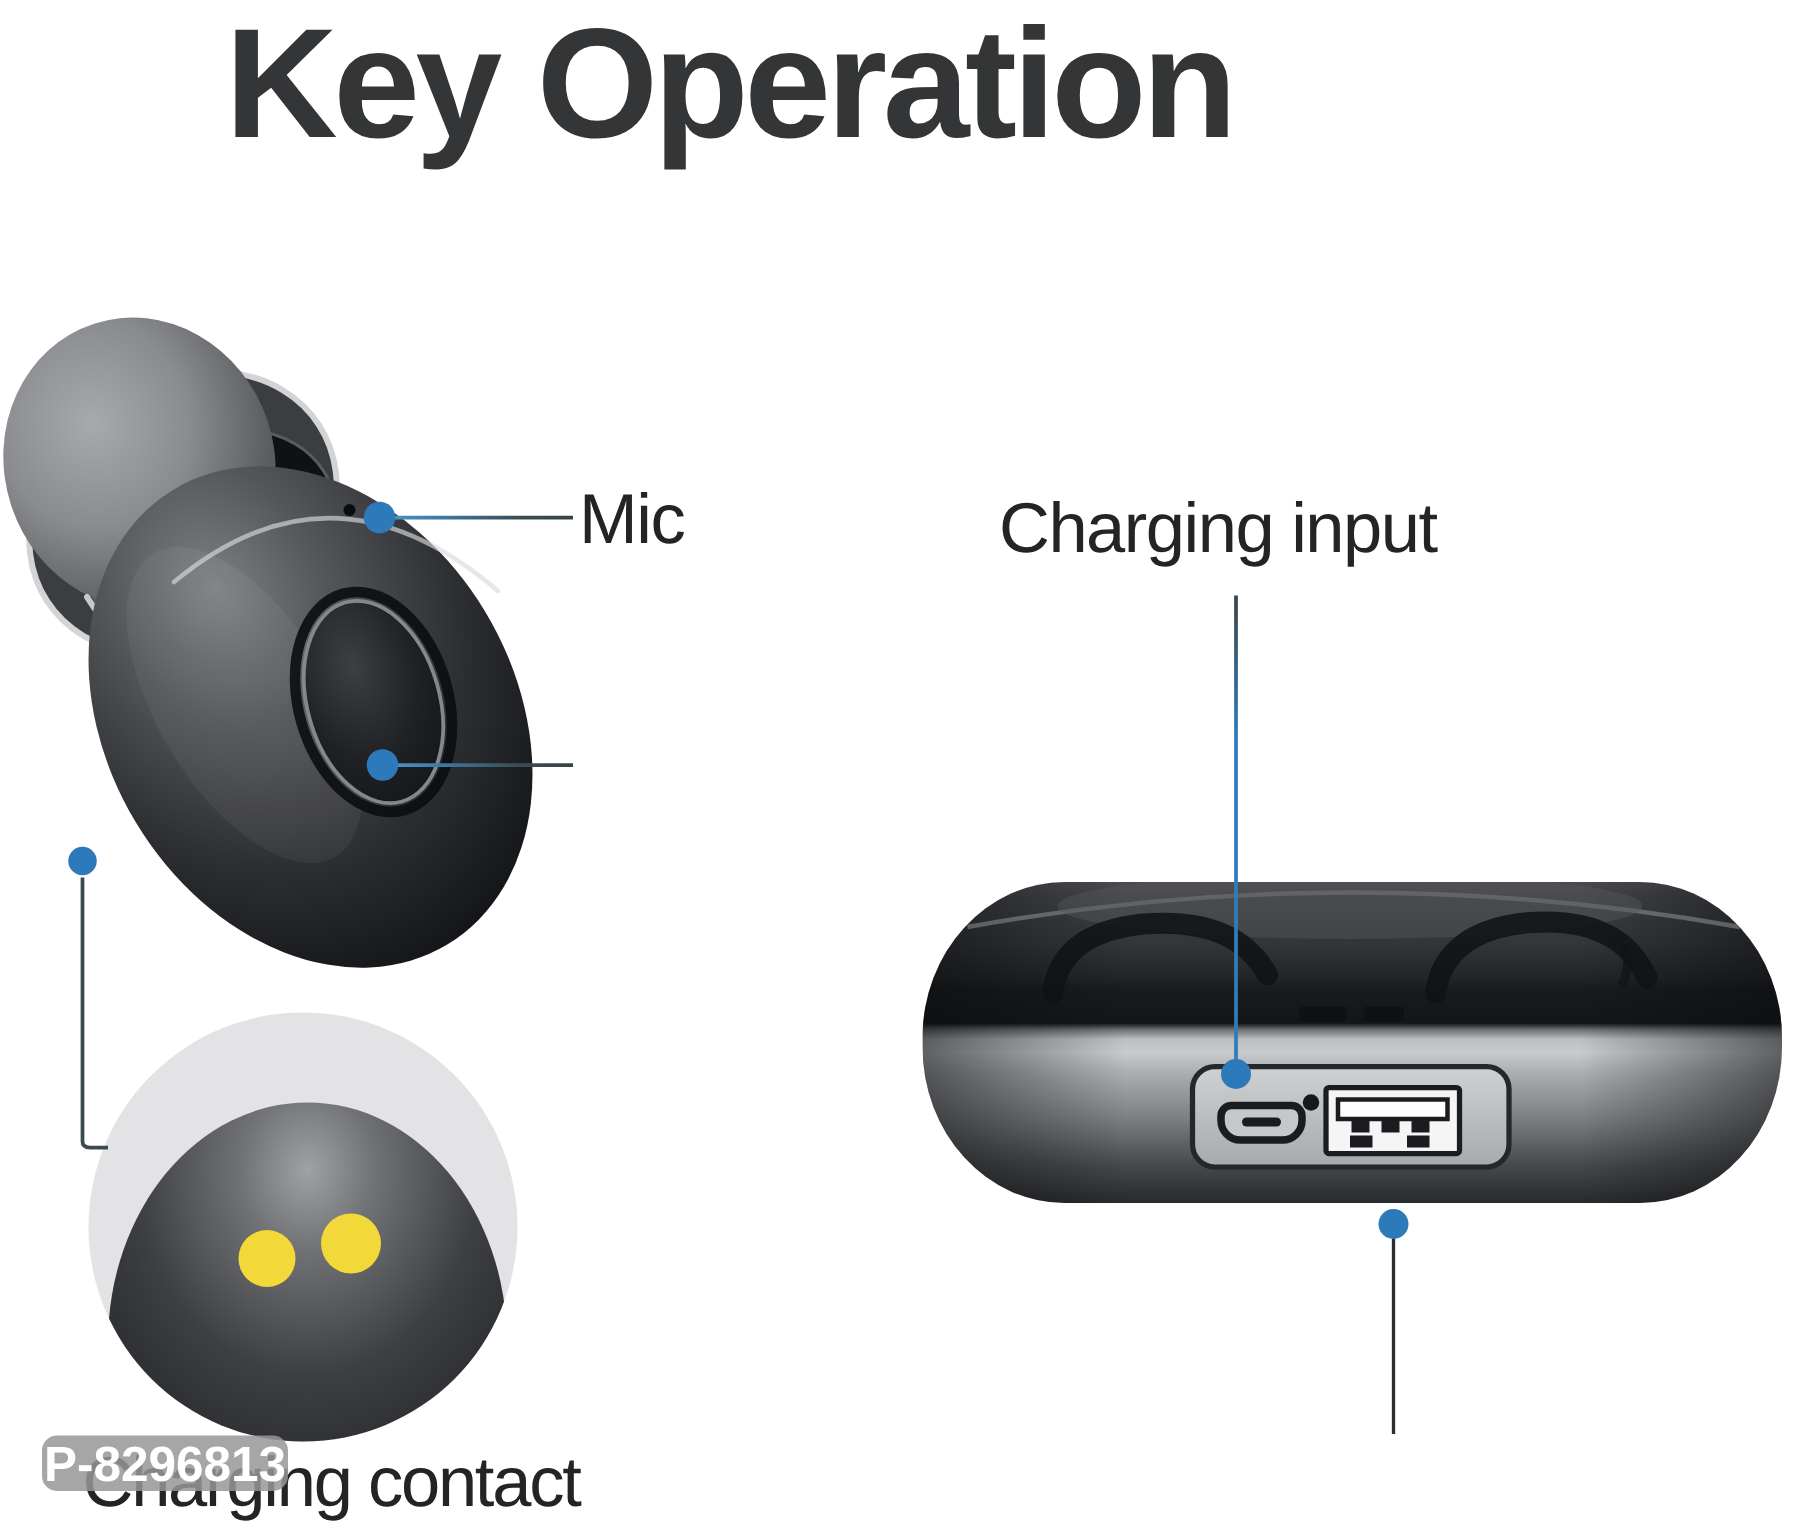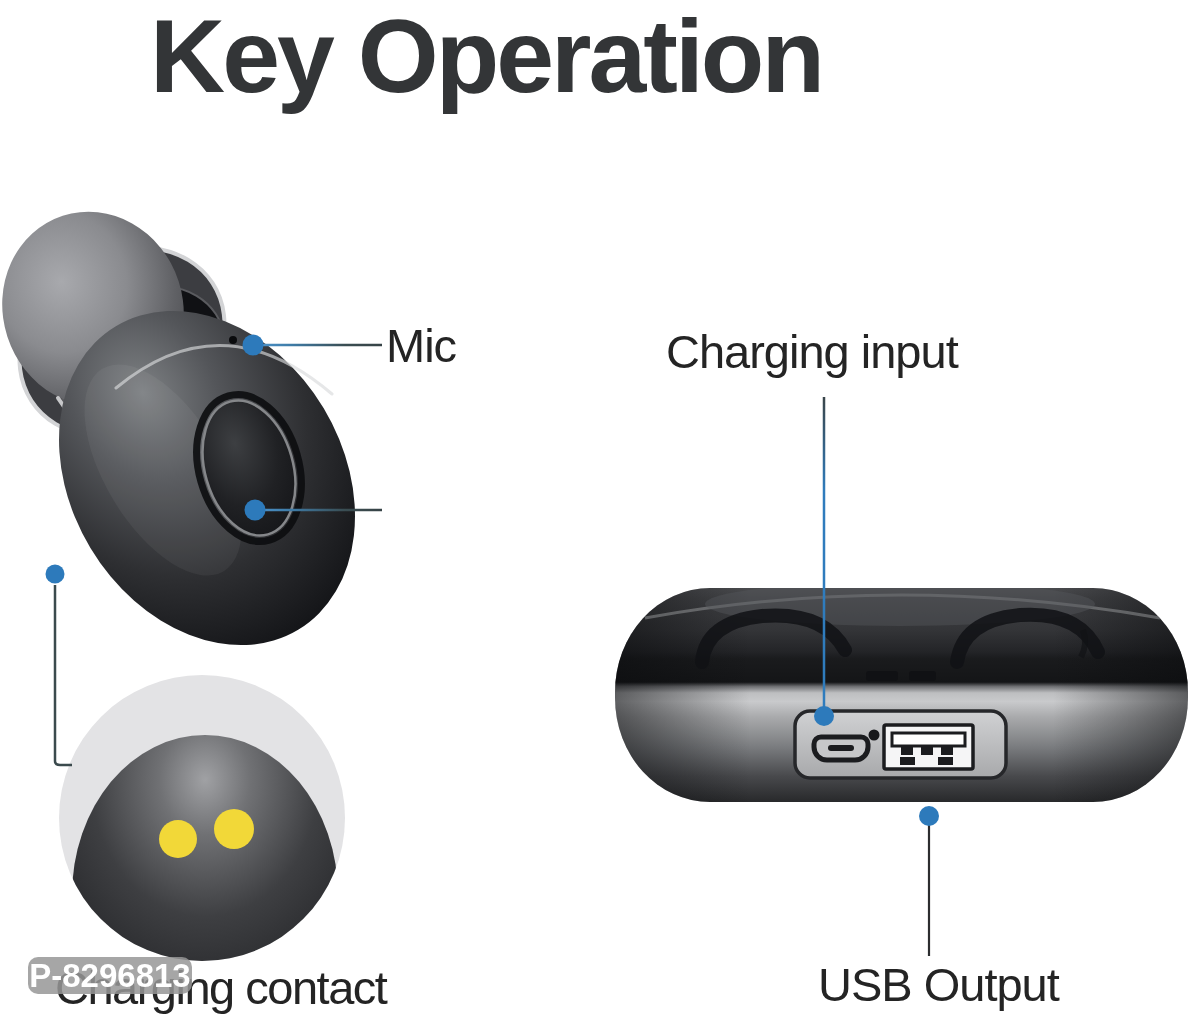--- a/index.html
+++ b/index.html
@@ -171,17 +171,16 @@
       <circle class="dot" cx="55" cy="574" r="9.5"></circle>
       <circle class="dot" cx="824" cy="716" r="10"></circle>
       <circle class="dot" cx="929" cy="816" r="10"></circle>
     </g>
   </svg>
 
   <div class="title">Key Operation</div>
   <div class="lbl lbl-mic">Mic</div>
   <div class="lbl lbl-charging-contact">Charging contact</div>
   <div class="lbl lbl-charging-input">Charging input</div>
-  <div class="lbl lbl-usb-output">USB Output</div>
   <div class="watermark">
     <span>P-8296813</span>
   </div>
 </div>
 
 </body></html>

